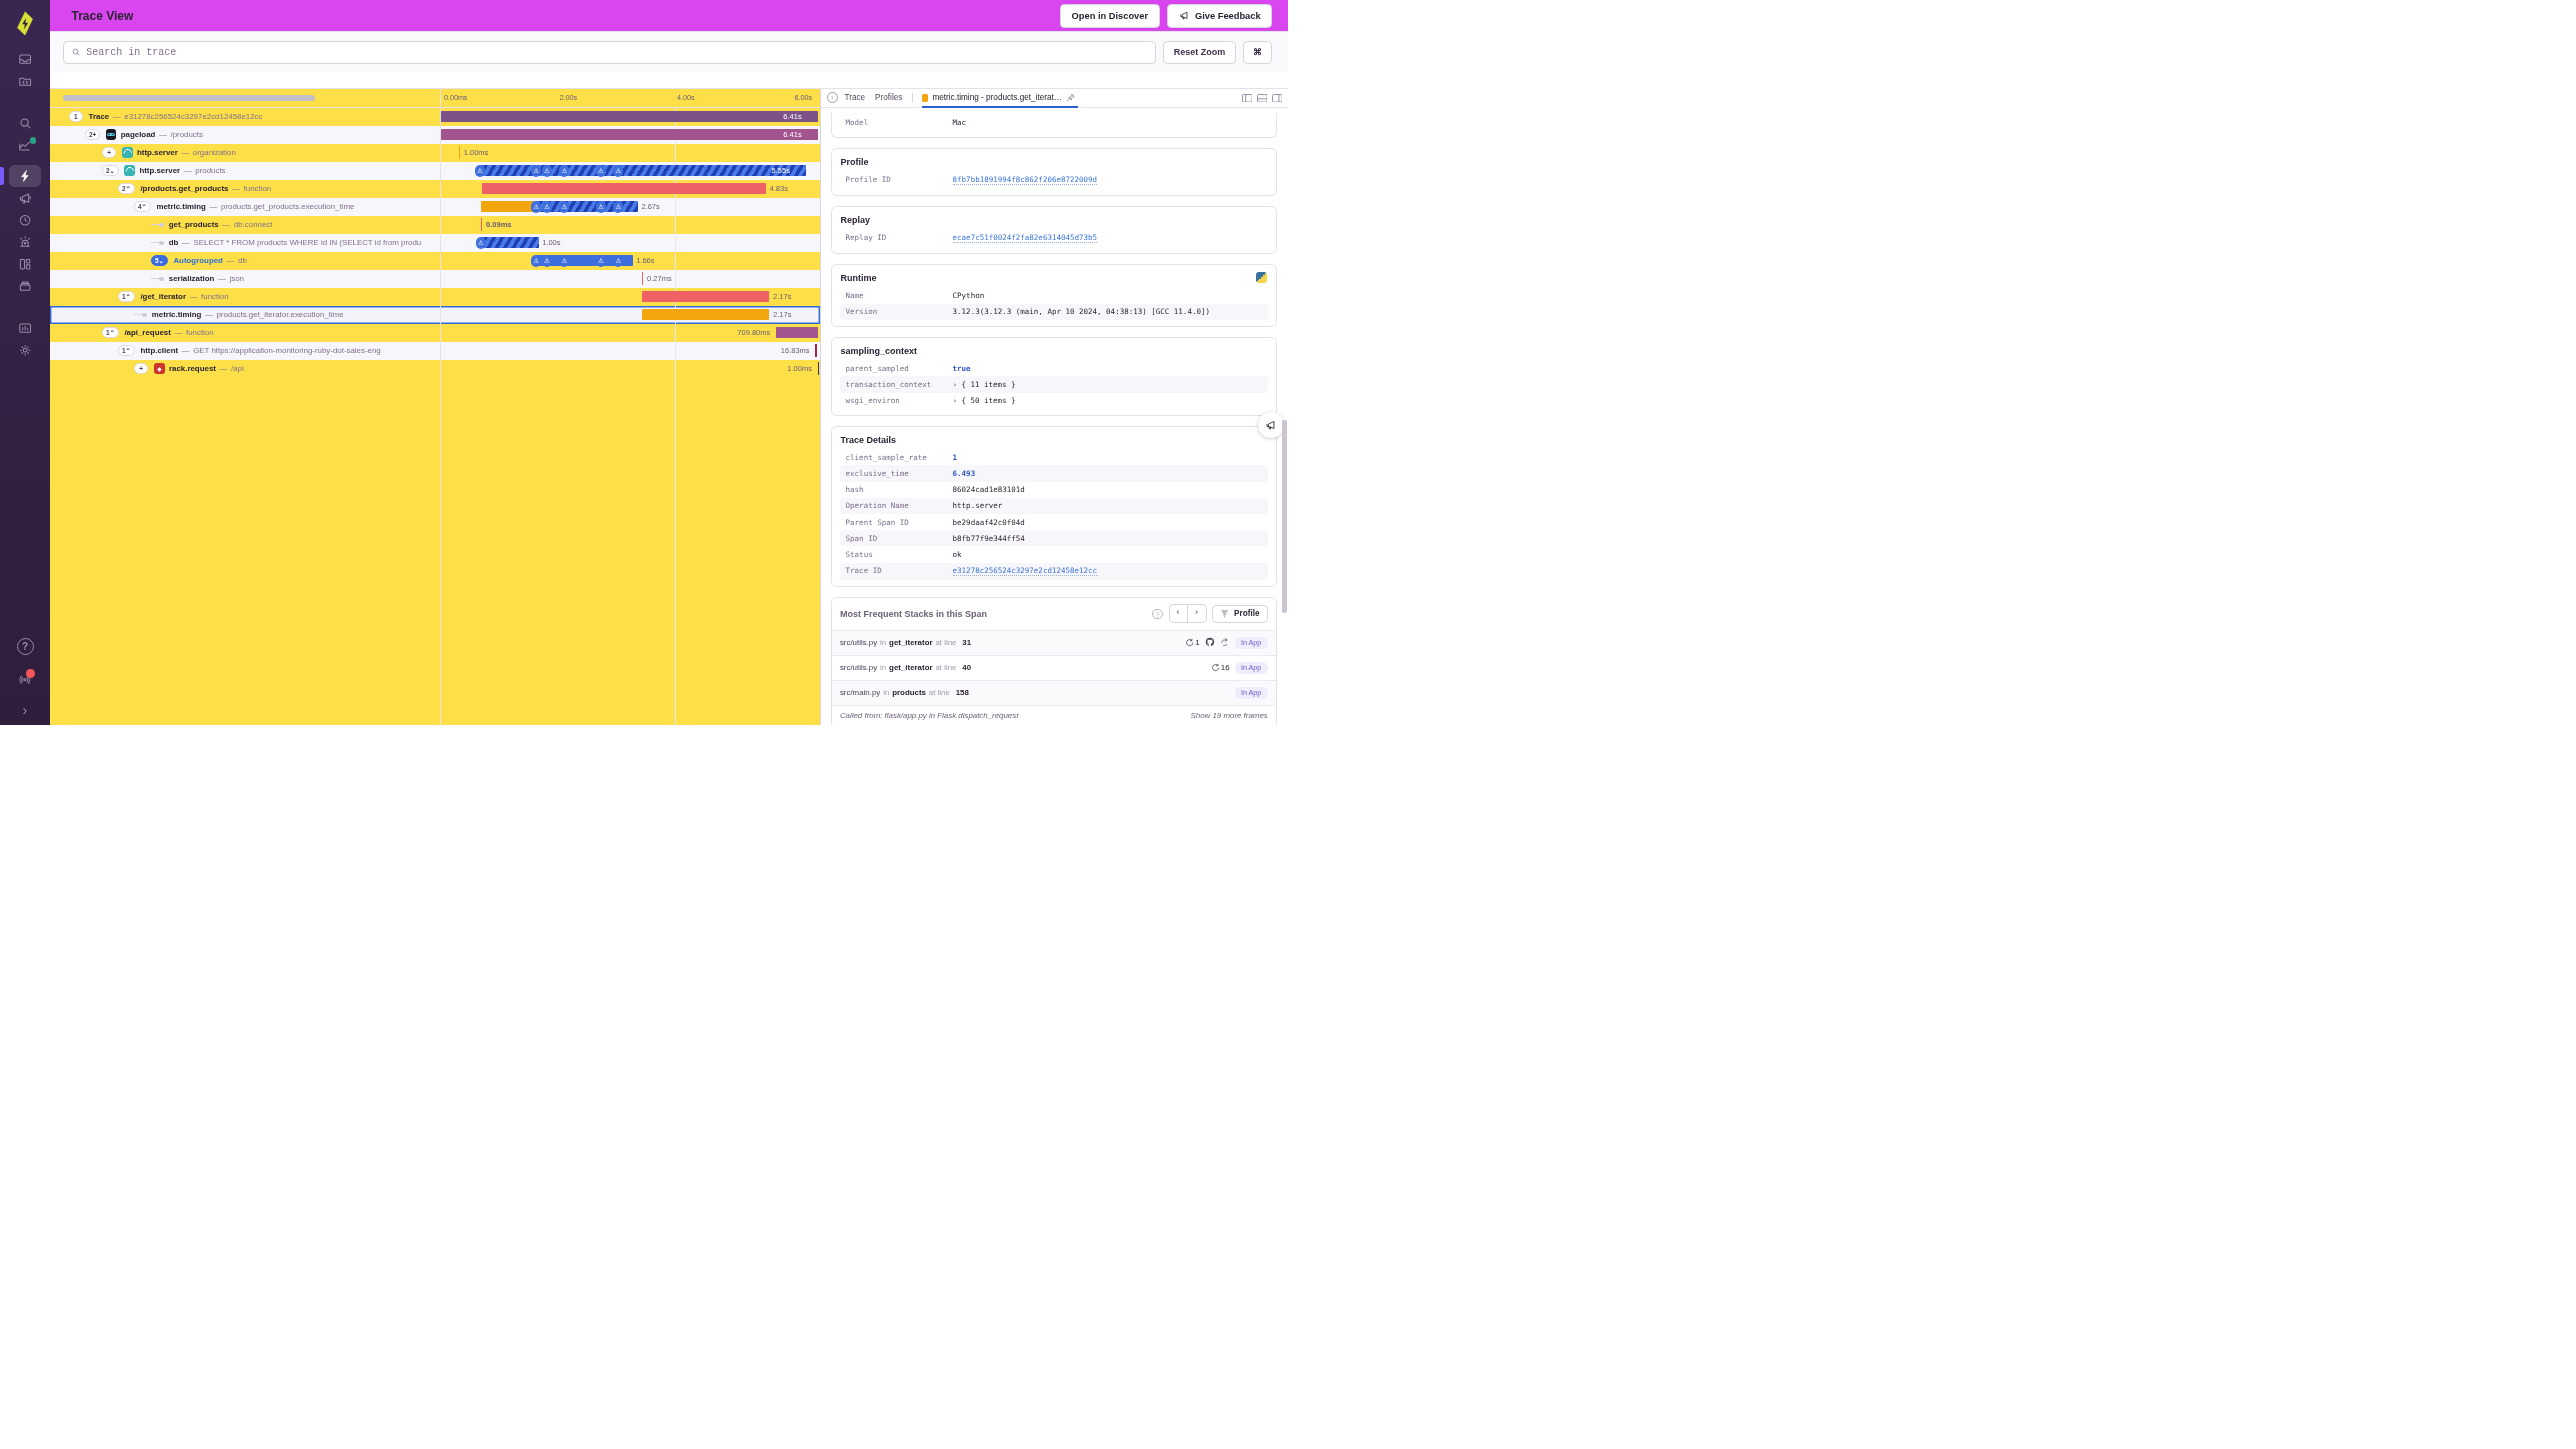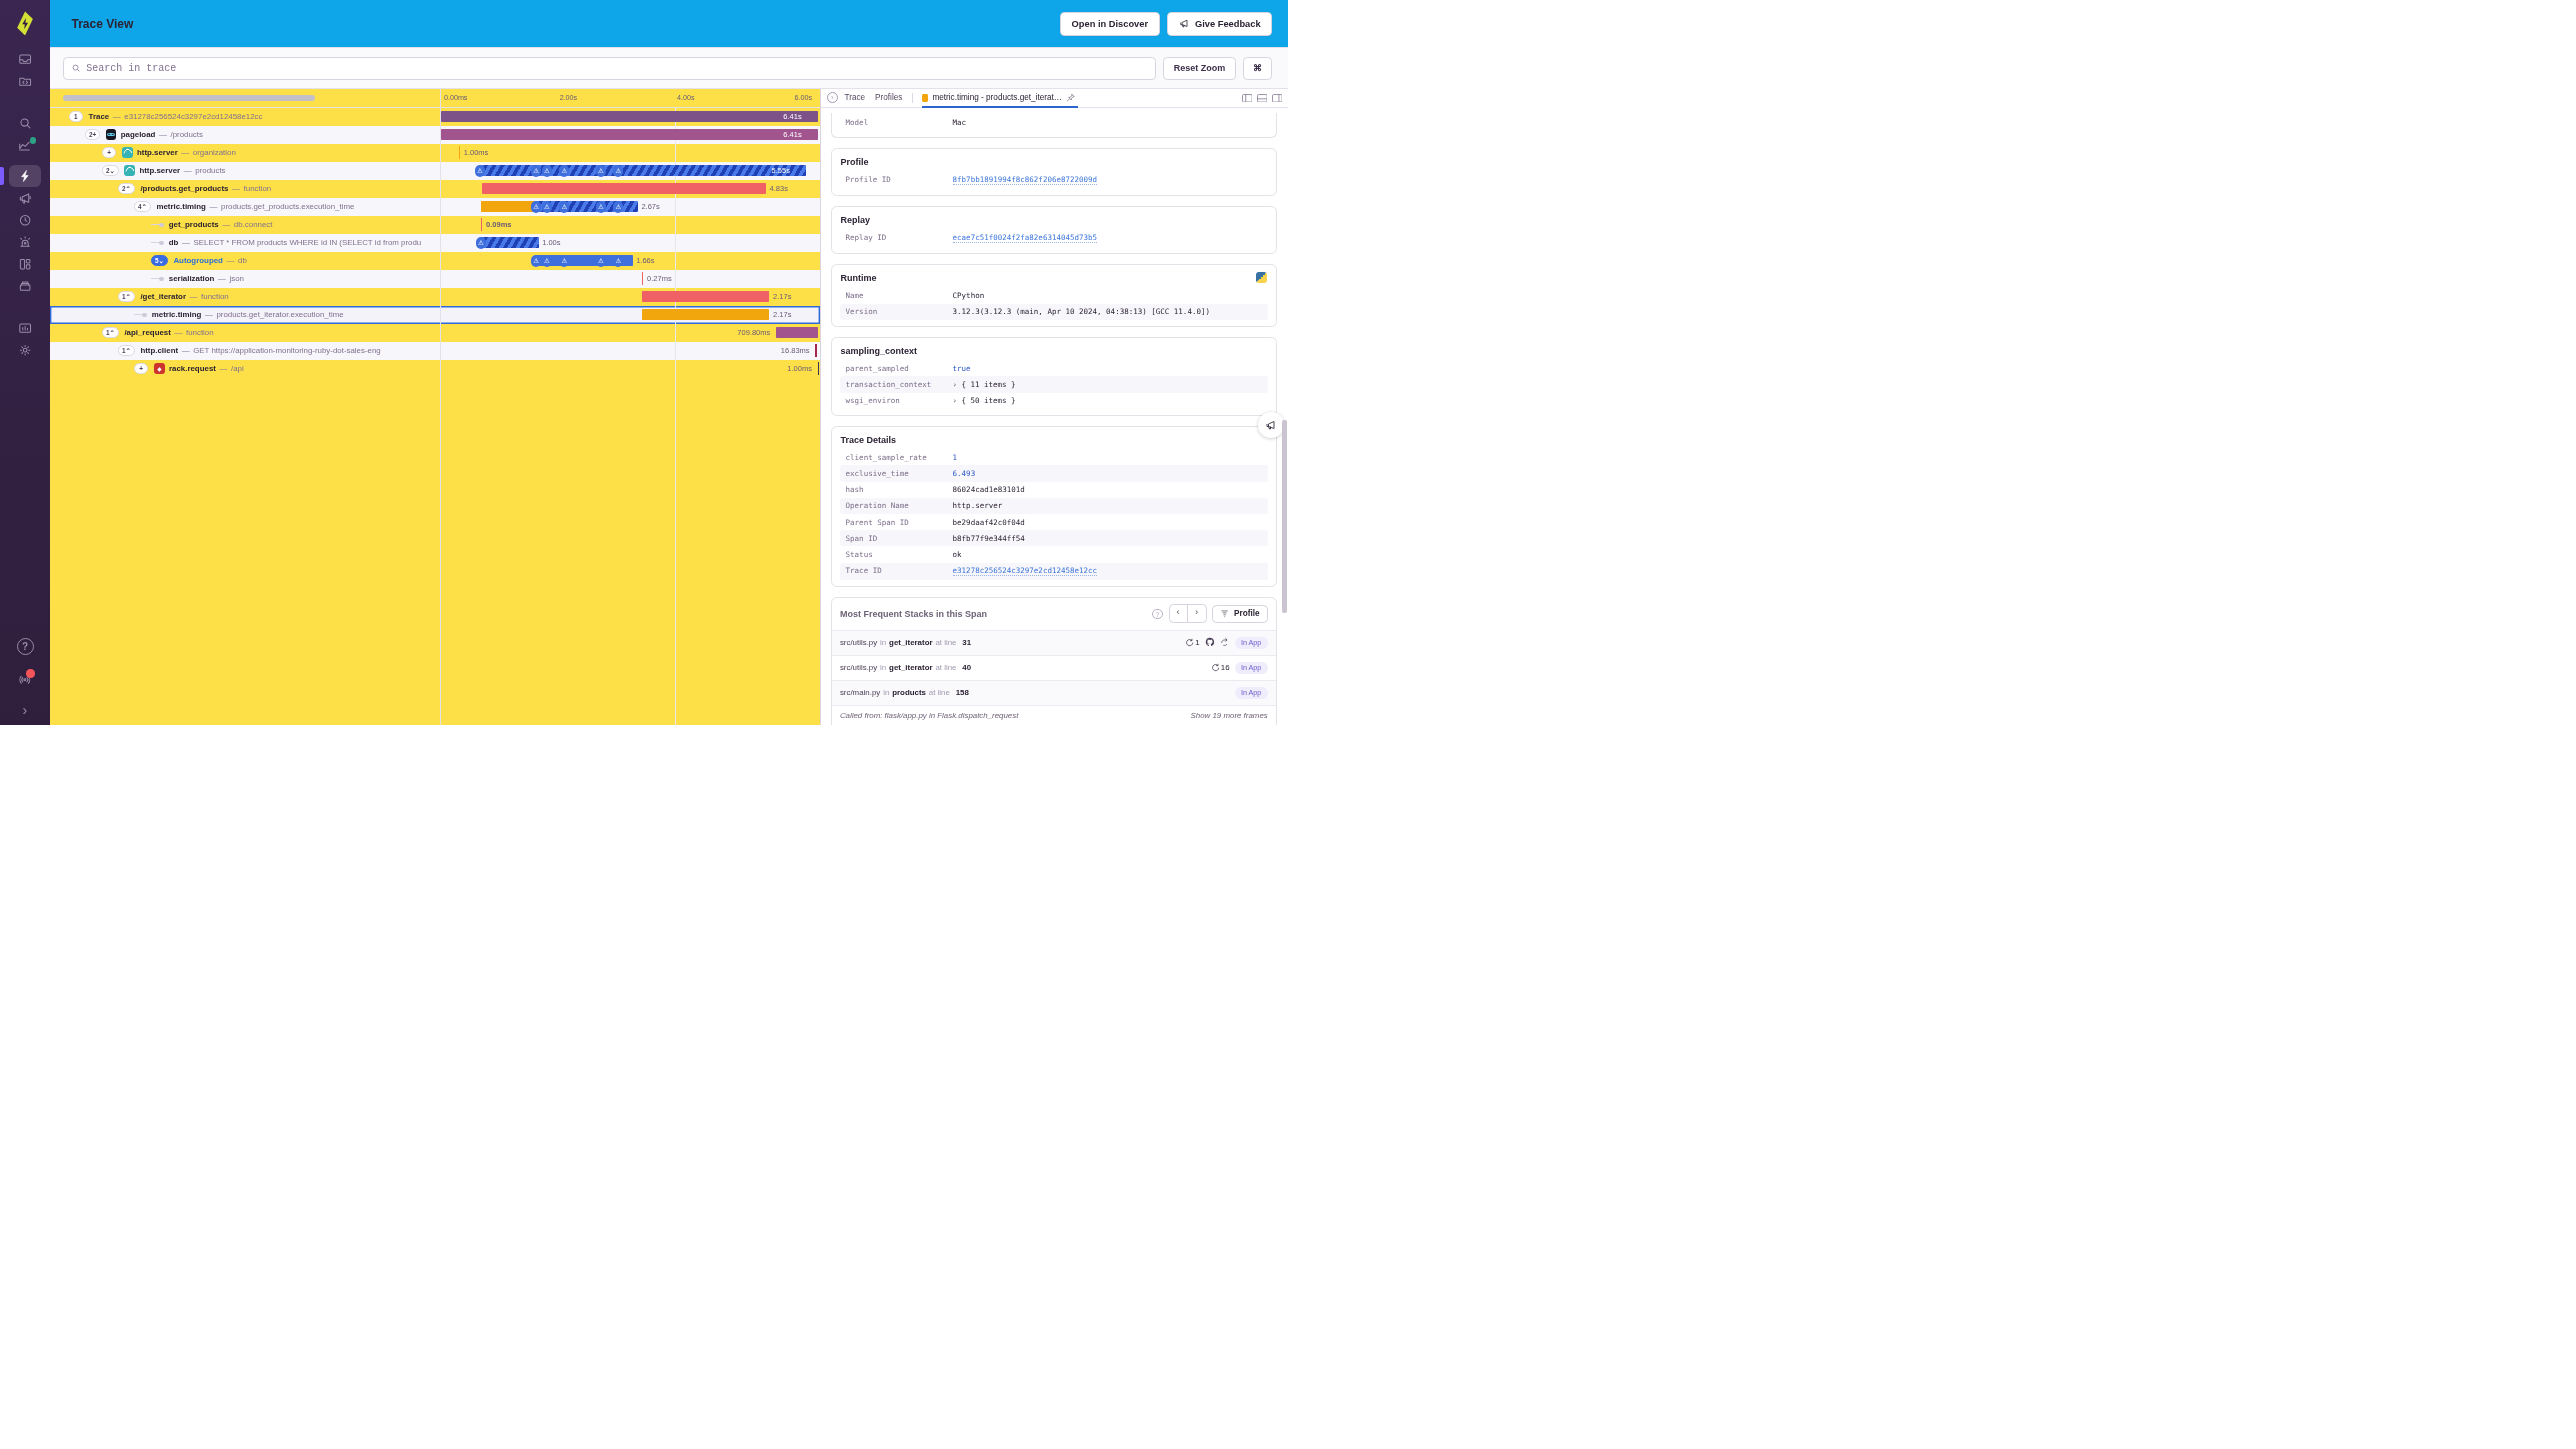--- a/index.html
+++ b/index.html
@@ -25,21 +25,21 @@
   .gap1 { height:20px; } .gap2 { height:8.6px; }
   .dot-green { position:absolute; right:4.3px; top:2.9px; width:6.4px; height:6.4px; border-radius:50%; background:#2ba185; }
   .dot-red { position:absolute; right:5.7px; top:0.7px; width:8.6px; height:8.6px; border-radius:50%; background:#f55459; }
   .side-bottom { margin-top:auto; display:flex; flex-direction:column; align-items:center; padding-bottom:7.2px; }
   .help-circle { width:17px; height:17px; border:1.4px solid #9a8daa; border-radius:50%; color:#9a8daa;
     font-size:10px; font-weight:700; display:flex; align-items:center; justify-content:center; cursor:pointer; margin-bottom:13px; }
   .chev-expand { color:#9a8daa; font-size:14.3px; cursor:pointer; margin-top:11.4px; }
 
   
   .main { position:fixed; left:50px; top:0; width:1238px; height:725px; }
-  .app-header { height:48px; background:#0ea5e9; border-bottom:0.7px solid #e5e1ea;
+  .app-header { height:32px; background:#d946ef; border-bottom:0.7px solid #e5e1ea;
     display:flex; align-items:center; padding:0 15.7px 0 21.5px; }
   .page-title { font-size:12px; font-weight:700; color:#2b2233; }
   .header-btns { margin-left:auto; display:flex; gap:7.2px;justify-content:center; }
   .btn { height:24px; background:#fff; border:0.7px solid #d8d3de; border-radius:4.3px;
     font-size:9.3px; font-weight:700; color:#2b2233; display:inline-flex; align-items:center;
     padding:0 10.7px; gap:5.7px; cursor:pointer; box-shadow:0 0.7px 1.4px rgba(43,34,51,.04); }
   .btn svg { stroke:#2b2233; fill:none; stroke-width:1.8; stroke-linejoin:round; }
 
   
   .toolbar { height:40px; background:#faf9fb; display:flex; align-items:center; padding:0 15.7px 0 13px; gap:7.2px; }
@@ -134,21 +134,21 @@
   .card.clipped { border-top:none; border-radius:0 0 5.7px 5.7px; padding-top:1.4px; }
   .card-title-row { display:flex; align-items:center; margin:1.4px 0.7px 4.3px; }
   .card-title { font-size:9px; font-weight:700; color:#2b2233; }
   .py-icon { margin-left:auto; width:10.7px; height:10.7px; border-radius:2.9px;
     background:linear-gradient(135deg,#3872a3 50%,#f7d44c 50%); }
   .kv-row { display:flex; align-items:flex-start; border-radius:2.9px; padding:3.6px 5.7px; font-size:7.5px; }
   .kv-row.alt { background:#f7f6fa; }
   .kv-key { width:107px; flex:none; color:#7a6b88; font-family:"DejaVu Sans Mono",monospace; }
   .kv-val { color:#2b2233; font-family:"DejaVu Sans Mono",monospace; word-break:break-all; }
   .kv-val.link { color:#3a74d8; border-bottom:0.7px dotted #9ab4e8; cursor:pointer; }
-  .kv-val.bluev { color:#2c58c3; font-weight:400;text-align:center; }
+  .kv-val.bluev { color:#2c58c3; font-weight:700;text-align:center; }
   .kv-expand { color:#56475f; margin-right:4.3px; font-family:"DejaVu Sans Mono",monospace; }
 
   .stacks-card { border:0.7px solid #e4e1e8; border-radius:5.7px; margin-bottom:7.2px; }
   .stacks-head { display:flex; align-items:center; padding:6.4px 7.9px; border-bottom:0.7px solid #eceaf0; }
   .stacks-title { font-size:9px; font-weight:700; color:#6d6276; }
   .stacks-ctrl { margin-left:auto; display:flex; align-items:center; gap:5.7px; }
   .qmark { width:10.7px; height:10.7px; border:1px solid #b9b1c3; border-radius:50%; color:#b9b1c3;
     font-size:7.2px; line-height:9.3px; text-align:center; cursor:pointer; }
   .pager { display:flex; border:0.7px solid #d8d3de; border-radius:4.3px; overflow:hidden; }
   .pager span { width:18px; height:17px; line-height:15.7px; text-align:center; color:#56475f; font-size:9.3px; cursor:pointer; }

